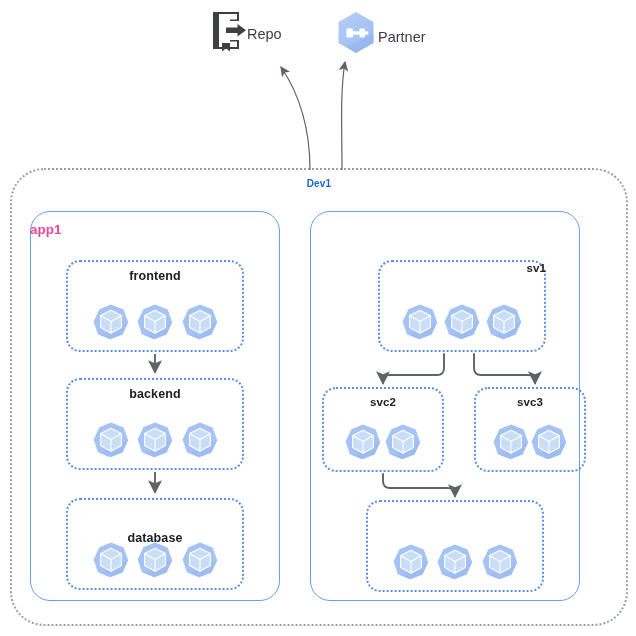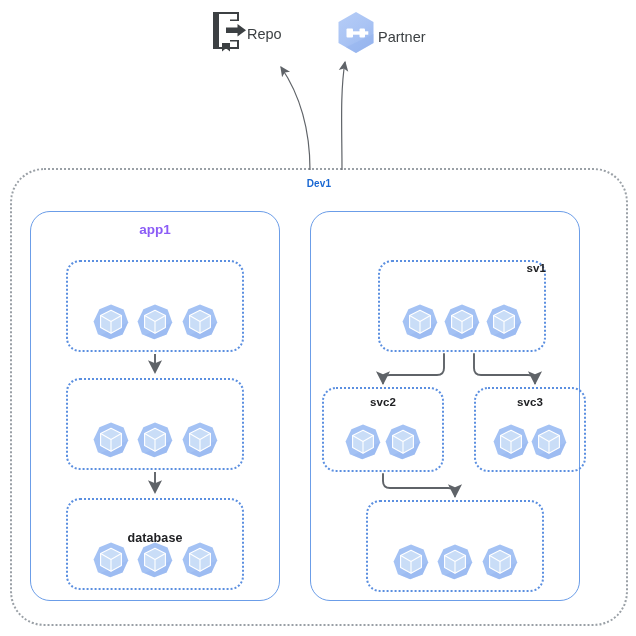--- a/index.html
+++ b/index.html
@@ -62,22 +62,22 @@
     position: absolute;
     border: 1.8px solid #6b9de8;
     border-radius: 20px;
     box-sizing: border-box;
     background: transparent;
   }
   .app-title {
     position: absolute;
     font-size: 13.5px;
     font-weight: bold;
-    color: #8b5cf6;
-    text-align: center;
+    color: #ec4899;
+    text-align: left;
     white-space: nowrap;
   }
 
   
   .svc-box {
     position: absolute;
     border: 2.2px dotted #5b8fe0;
     border-radius: 14px;
     box-sizing: border-box;
     background: transparent;
@@ -158,22 +158,24 @@
     <span class="ext-label">Partner</span>
   </div>
 
   <div class="env-box" id="env-dev1" style="left: 10px; top: 168px; width: 618px; height: 458px; border-color: rgb(154, 160, 166);"></div>
   <div class="env-title" id="env-dev1-title" style="left: 10px; width: 618px; top: 178px; color: rgb(25, 103, 210);">Dev1</div>
 
   <div class="app-box" id="app1-box" style="left: 30px; top: 211px; width: 250px; height: 390px; border-color: rgb(107, 157, 232);"></div>
   <div class="app-title" id="app1-title" style="left: 30px; width: 250px; top: 222px;">app1</div>
 
   <div class="svc-box" id="svc-frontend" style="left: 66px; top: 260px; width: 178px; height: 92px; border-color: rgb(91, 143, 224);"></div>
+  <div class="svc-title" id="svc-frontend-title" style="left: 66px; width: 178px; top: 269px;">frontend</div>
 
   <div class="svc-box" id="svc-backend" style="left: 66px; top: 378px; width: 178px; height: 92px; border-color: rgb(91, 143, 224);"></div>
+  <div class="svc-title" id="svc-backend-title" style="left: 66px; width: 178px; top: 387px;">backend</div>
 
   <div class="svc-box" id="svc-database" style="left: 66px; top: 498px; width: 178px; height: 92px; border-color: rgb(91, 143, 224);"></div>
   <div class="svc-title" id="svc-database-title" style="left: 66px; width: 178px; top: 507px; margin-top: 24px;">database</div>
 
   <div class="app-box" id="app2-box" style="left: 310px; top: 211px; width: 270px; height: 390px; border-color: rgb(107, 157, 232);"></div>
 
   <div class="svc-box" id="svc-sv1" style="left: 378px; top: 260px; width: 168px; height: 92px; border-color: rgb(91, 143, 224);"></div>
   <div class="svc-title sm" id="svc-sv1-title" style="left: 378px; width: 168px; top: 262px; text-align: right;">sv1</div>
 
   <div class="svc-box" id="svc-svc2" style="left: 322px; top: 387px; width: 122px; height: 85px; border-color: rgb(91, 143, 224);"></div>

